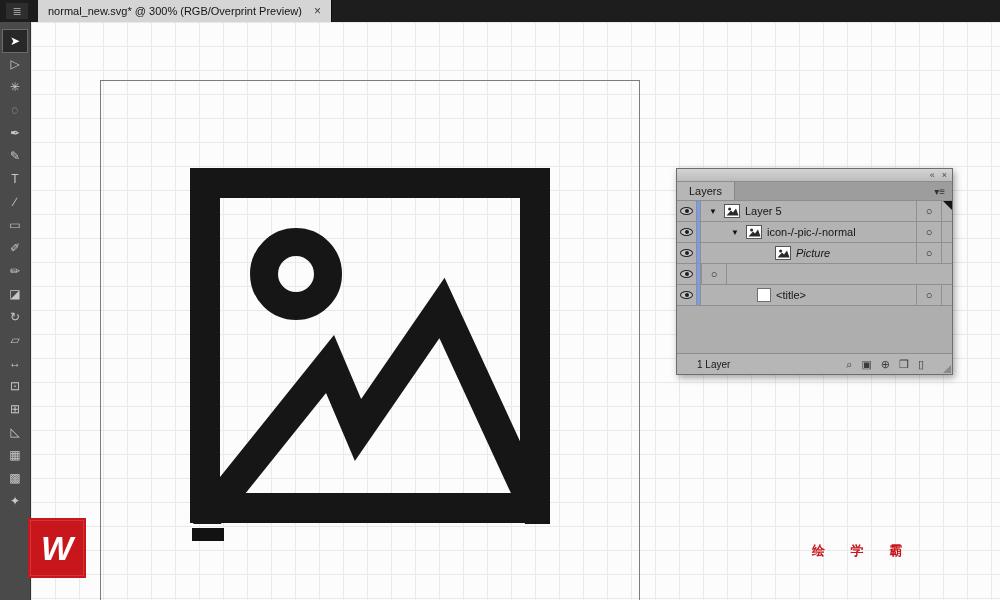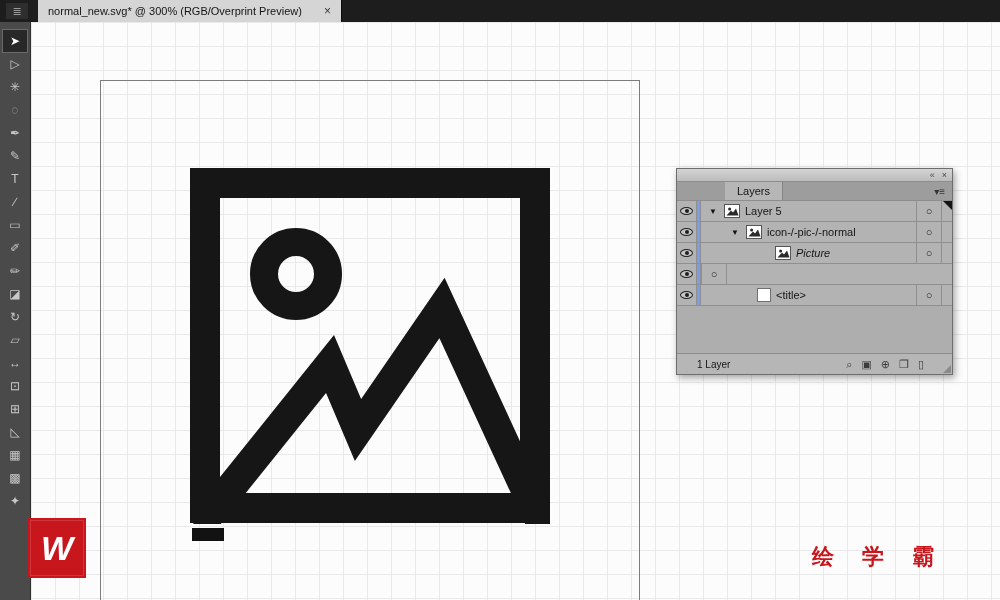--- a/index.html
+++ b/index.html
@@ -5,21 +5,21 @@
   * { box-sizing: border-box; }
   html,body { margin:0; padding:0; }
   body {
     width:1000px; height:600px; position:relative; overflow:hidden;
     font-family:"Liberation Sans", sans-serif; background:#fbfbfb;
   }
 
   
   .titlebar { position:absolute; left:0; top:0; width:1000px; height:22px; background:#1d1d1d; z-index:5; }
   .app-icon { position:absolute; left:6px; top:3px; width:22px; height:16px; color:#9a9a9a; font-size:11px; line-height:16px; text-align:center; background:#2e2e2e; }
-  .doc-tab { position:absolute; left:38px; top:0; height:22px; background:#d5d5d5; display:flex; align-items:center; gap:22px; padding:0 10px; font-size:11px; color:#141414; border-right:1px solid #0c0c0c; }
+  .doc-tab { position:absolute; left:38px; top:0; height:22px; background:#d5d5d5; display:flex; align-items:center; gap:12px; padding:0 10px; font-size:11px; color:#141414; border-right:1px solid #0c0c0c; }
   .tab-close { color:#3a3a3a; font-size:12px; line-height:12px; }
 
   
   .toolbar { position:absolute; left:0; top:22px; width:31px; height:578px; background:#4a4a4a; border-right:1px solid #303030; z-index:4; display:flex; flex-direction:column; align-items:center; padding-top:8px; gap:1px; }
   .tool { width:24px; height:22px; line-height:22px; text-align:center; color:#c8c8c8; font-size:12px; cursor:default; }
   .tool.selected { background:#282828; outline:1px solid #6a6a6a; color:#ffffff; }
 
   
   .canvas {
     position:absolute; left:31px; top:22px; width:969px; height:578px; z-index:1;
@@ -28,21 +28,21 @@
       repeating-linear-gradient(to right,  #e9e9e9 0 1px, transparent 1px 24px),
       repeating-linear-gradient(to bottom, #e9e9e9 0 1px, transparent 1px 24px);
   }
   .artboard { position:absolute; left:100px; top:80px; width:540px; height:560px; border:1px solid #7c7c7c; z-index:2; }
   .artwork { position:absolute; left:190px; top:168px; z-index:3; }
 
   
   .panel { position:absolute; left:676px; top:168px; width:277px; background:#b6b6b6; border:1px solid #6e6e6e; box-shadow:2px 3px 7px rgba(0,0,0,.35); z-index:6; font-size:11px; color:#161616; }
   .panel-topbar { height:13px; background:linear-gradient(#d4d4d4,#bcbcbc); border-bottom:1px solid #8d8d8d; display:flex; justify-content:flex-end; align-items:center; gap:7px; padding:0 5px; color:#4a4a4a; font-size:9px; line-height:9px; }
   .panel-tabs { height:19px; background:#9d9d9d; border-bottom:1px solid #8d8d8d; display:flex; align-items:flex-end; }
-  .panel-tab { height:18px; background:#b6b6b6; border-right:1px solid #868686; padding:3px 12px 0 12px; font-size:11px;margin-left:48px; }
+  .panel-tab { height:18px; background:#b6b6b6; border-right:1px solid #868686; padding:3px 12px 0 12px; font-size:11px; }
   .panel-flyout { margin-left:auto; padding:0 7px 3px 0; color:#333; font-size:10px; }
   .rows-wrap { height:152px; background:#aeaeae; overflow:hidden; }
   .layer-row { display:flex; align-items:stretch; height:21px; background:#b3b3b3; border-bottom:1px solid #8f8f8f; }
   .cell-eye { width:20px; border-right:1px solid #8f8f8f; display:flex; align-items:center; justify-content:center; }
   .eye { width:13px; height:8px; border:1px solid #1f1f1f; border-radius:50%; position:relative; background:#c6c6c6; }
   .eye::after { content:""; position:absolute; left:50%; top:50%; width:4px; height:4px; margin:-2px 0 0 -2px; background:#1f1f1f; border-radius:50%; }
   .colorbar { width:4px; background:#7c9ce8; border-right:1px solid #8f8f8f; }
   .row-content { flex:1; display:flex; align-items:center; gap:5px; overflow:hidden; }
   .disc { font-size:8px; color:#111; width:10px; }
   .thumb { width:16px; height:16px; display:inline-block; flex:none; }
@@ -54,21 +54,21 @@
   .panel-status { height:21px; border-top:1px solid #8d8d8d; display:flex; align-items:center; padding:0 20px; background:#b6b6b6; position:relative; }
   .status-text { font-size:10px; }
   .footer-icons { margin-left:auto; display:flex; gap:9px; color:#3d3d3d; font-size:11px; padding-right:8px; }
   .ficon { cursor:default; }
   .resize-grip { position:absolute; right:1px; bottom:1px; width:0; height:0; border-left:8px solid transparent; border-bottom:8px solid #8a8a8a; }
 
   
   .logo { position:absolute; left:28px; top:518px; width:58px; height:60px; background:#c8161d; z-index:7; display:flex; align-items:center; justify-content:center; box-shadow:inset 0 0 0 2px #c8161d, inset 0 0 0 3px #ffffff22; }
   .logo-letter { color:#ffffff; font-size:34px; font-weight:bold; font-style:italic; line-height:1; }
   .wm-bar { position:absolute; left:192px; top:528px; width:32px; height:13px; background:#121212; z-index:7; }
-  .cn-text { position:absolute; left:812px; top:542px; z-index:7; color:#c8161d; font-size:22px; font-weight:bold; letter-spacing:11px; white-space:nowrap; }
+  .cn-text { position:absolute; left:812px; top:542px; z-index:7; color:#c8161d; font-size:13px; font-weight:bold; letter-spacing:11px; white-space:nowrap; }
 </style>
 </head>
 <body>
 
 <div class="canvas"></div>
 
 <div class="artboard"></div>
 
 <svg class="artwork" width="360" height="356" viewBox="0 0 360 356">
   <rect x="15" y="15" width="330" height="325" fill="none" stroke="#161616" stroke-width="30"></rect>

